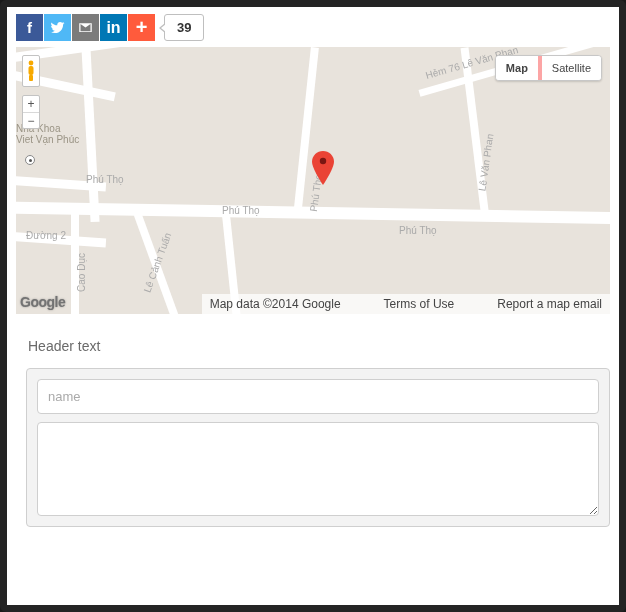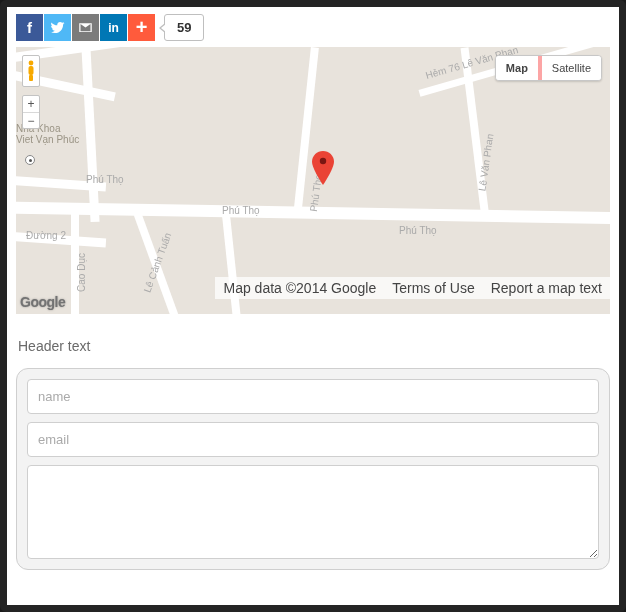--- a/index.html
+++ b/index.html
@@ -165,40 +165,40 @@
     font-size: 14px;
     letter-spacing: -0.5px;
     font-family: Arial, sans-serif;
     color: rgba(255,255,255,0.95);
     text-shadow: 0 0 2px rgba(100,100,100,0.6);
     font-weight: bold;
   }
   .glogo .s1{color:#737373;} 
   .map-footer {
     position: absolute;
-    bottom: 15px; right: 0;
-    display: flex;
-    font-size: 14px;
+    bottom: 0; right: 0;
+    display: flex;
+    font-size: 12px;
     color: #444;
     background: rgba(255,255,255,0.75);
   }
   .map-footer span {
     padding: 3px 8px;
   }
-  .map-footer span + span { border-left: 0; }
+  .map-footer span + span { border-left: 0; margin-left: 27px; }
   .map-footer .link { cursor: pointer; }
-  .form-area { padding: 24px 0 12px 0; }
+  .form-area { padding: 24px 0 12px 0; margin-left: 10px; }
   .form-header {
     font-size: 14px;
     color: #6a6a6a;
     margin: 0 0 14px 2px;
   }
   .form-box {
     border: 1px solid #cfcfcf;
-    border-radius: 12px;
+    border-radius: 4px;
     background: #f3f3f3;
     padding: 10px 10px;
     display: flex;
     flex-direction: column;
     gap: 8px;
   }
   .form-box input, .form-box textarea {
     width: 100%;
     border: 1px solid #cfcfcf;
     border-radius: 4px;
@@ -225,23 +225,23 @@
     <div class="share-btn tw">
       <svg width="15" height="15" viewBox="0 0 24 24" fill="#fff">
           <path d="M23 4.9c-.8.4-1.7.6-2.6.8.9-.6 1.7-1.5 2-2.5-.9.5-1.9.9-2.9 1.1C18.6 3.4 17.4 3 16.1 3c-2.5 0-4.5 2-4.5 4.5 0 .4 0 .7.1 1C7.9 8.3 4.6 6.5 2.4 3.8c-.4.7-.6 1.5-.6 2.3 0 1.6.8 2.9 2 3.8-.7 0-1.4-.2-2-.6v.1c0 2.2 1.5 4 3.6 4.4-.4.1-.8.2-1.2.2-.3 0-.6 0-.8-.1.6 1.8 2.3 3.1 4.3 3.1-1.6 1.2-3.5 2-5.7 2-.4 0-.7 0-1.1-.1 2 1.3 4.4 2 7 2 8.4 0 13-7 13-13v-.6c.9-.6 1.7-1.4 2.3-2.3z"></path>
         </svg>
     </div>
     <div class="share-btn em">
       <svg width="15" height="15" viewBox="0 0 24 24" fill="#fff">
           <path d="M2 5h20v14H2V5zm10 7L4 6.5V18h16V6.5L12 12z"></path>
         </svg>
     </div>
-    <div class="share-btn li" style="font-size:12px">in</div>
+    <div class="share-btn li" style="font-size:16px">in</div>
     <div class="share-btn at">+</div>
-    <div class="counter">59</div>
+    <div class="counter">39</div>
   </div>
 
   <div class="map">
 
     <div class="road" style="top:160px;left:-10px;width:630px;height:12px;transform:rotate(1deg);border-radius:6px;"></div>
     <div class="road" style="top:0;left:70px;width:9px;height:175px;transform:rotate(-3deg);"></div>
     <div class="road" style="top:0;left:-30px;width:140px;height:9px;transform:rotate(-8deg);"></div>
     <div class="road" style="top:34px;left:-10px;width:110px;height:9px;transform:rotate(12deg);"></div>
     <div class="road" style="top:132px;left:-10px;width:100px;height:9px;transform:rotate(4deg);"></div>
     <div class="road" style="top:188px;left:-10px;width:100px;height:9px;transform:rotate(4deg);"></div>
@@ -287,26 +287,25 @@
     <svg class="marker" viewBox="0 0 22 34">
       <path d="M11 0C5 0 0 4.7 0 10.5 0 18 11 34 11 34s11-16 11-23.5C22 4.7 17 0 11 0z" fill="#ea4335"></path>
       <circle cx="11" cy="10" r="3.2" fill="#7a1612"></circle>
     </svg>
 
     <div class="glogo"><span class="s1">Google</span></div>
 
     <div class="map-footer">
       <span>Map data ©2014 Google</span>
       <span class="link">Terms of Use</span>
-      <span class="link">Report a map text</span>
+      <span class="link">Report a map email</span>
     </div>
   </div>
 
   <div class="form-area">
     <div class="form-header">Header text</div>
     <div class="form-box">
       <input type="text" placeholder="name" style="">
-      <input type="text" placeholder="email" style="">
       <textarea style=""></textarea>
     </div>
   </div>
 
 </div>
 
 </body></html>

